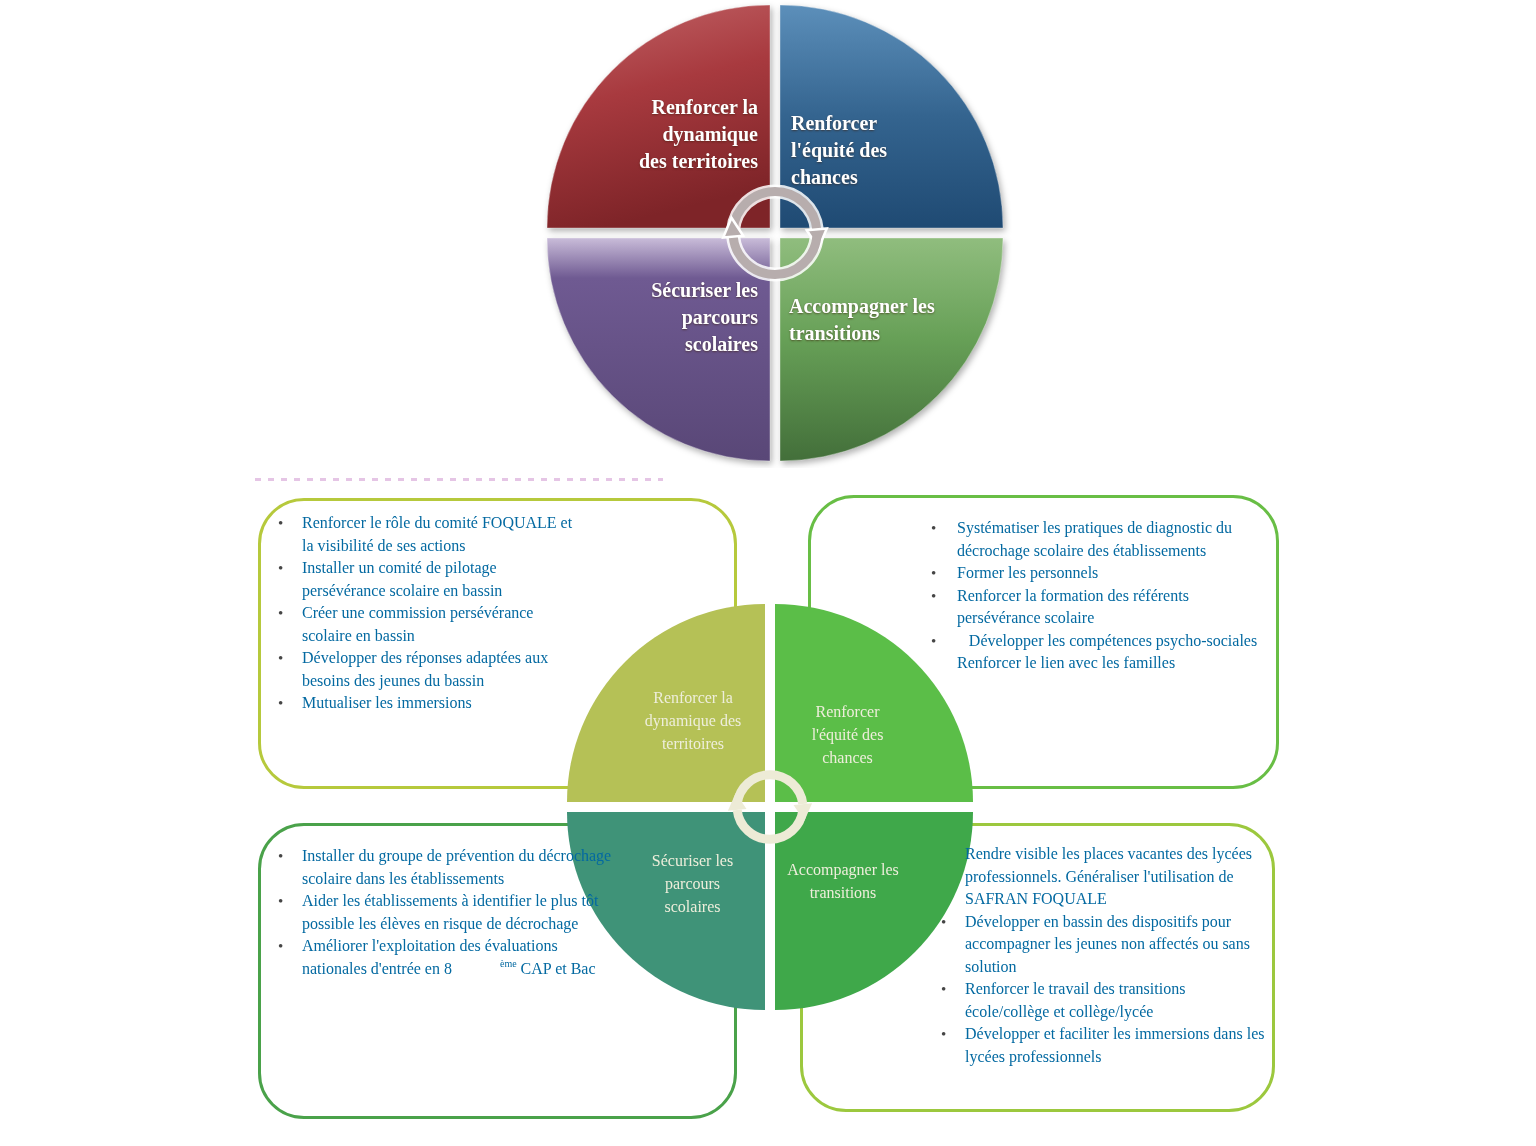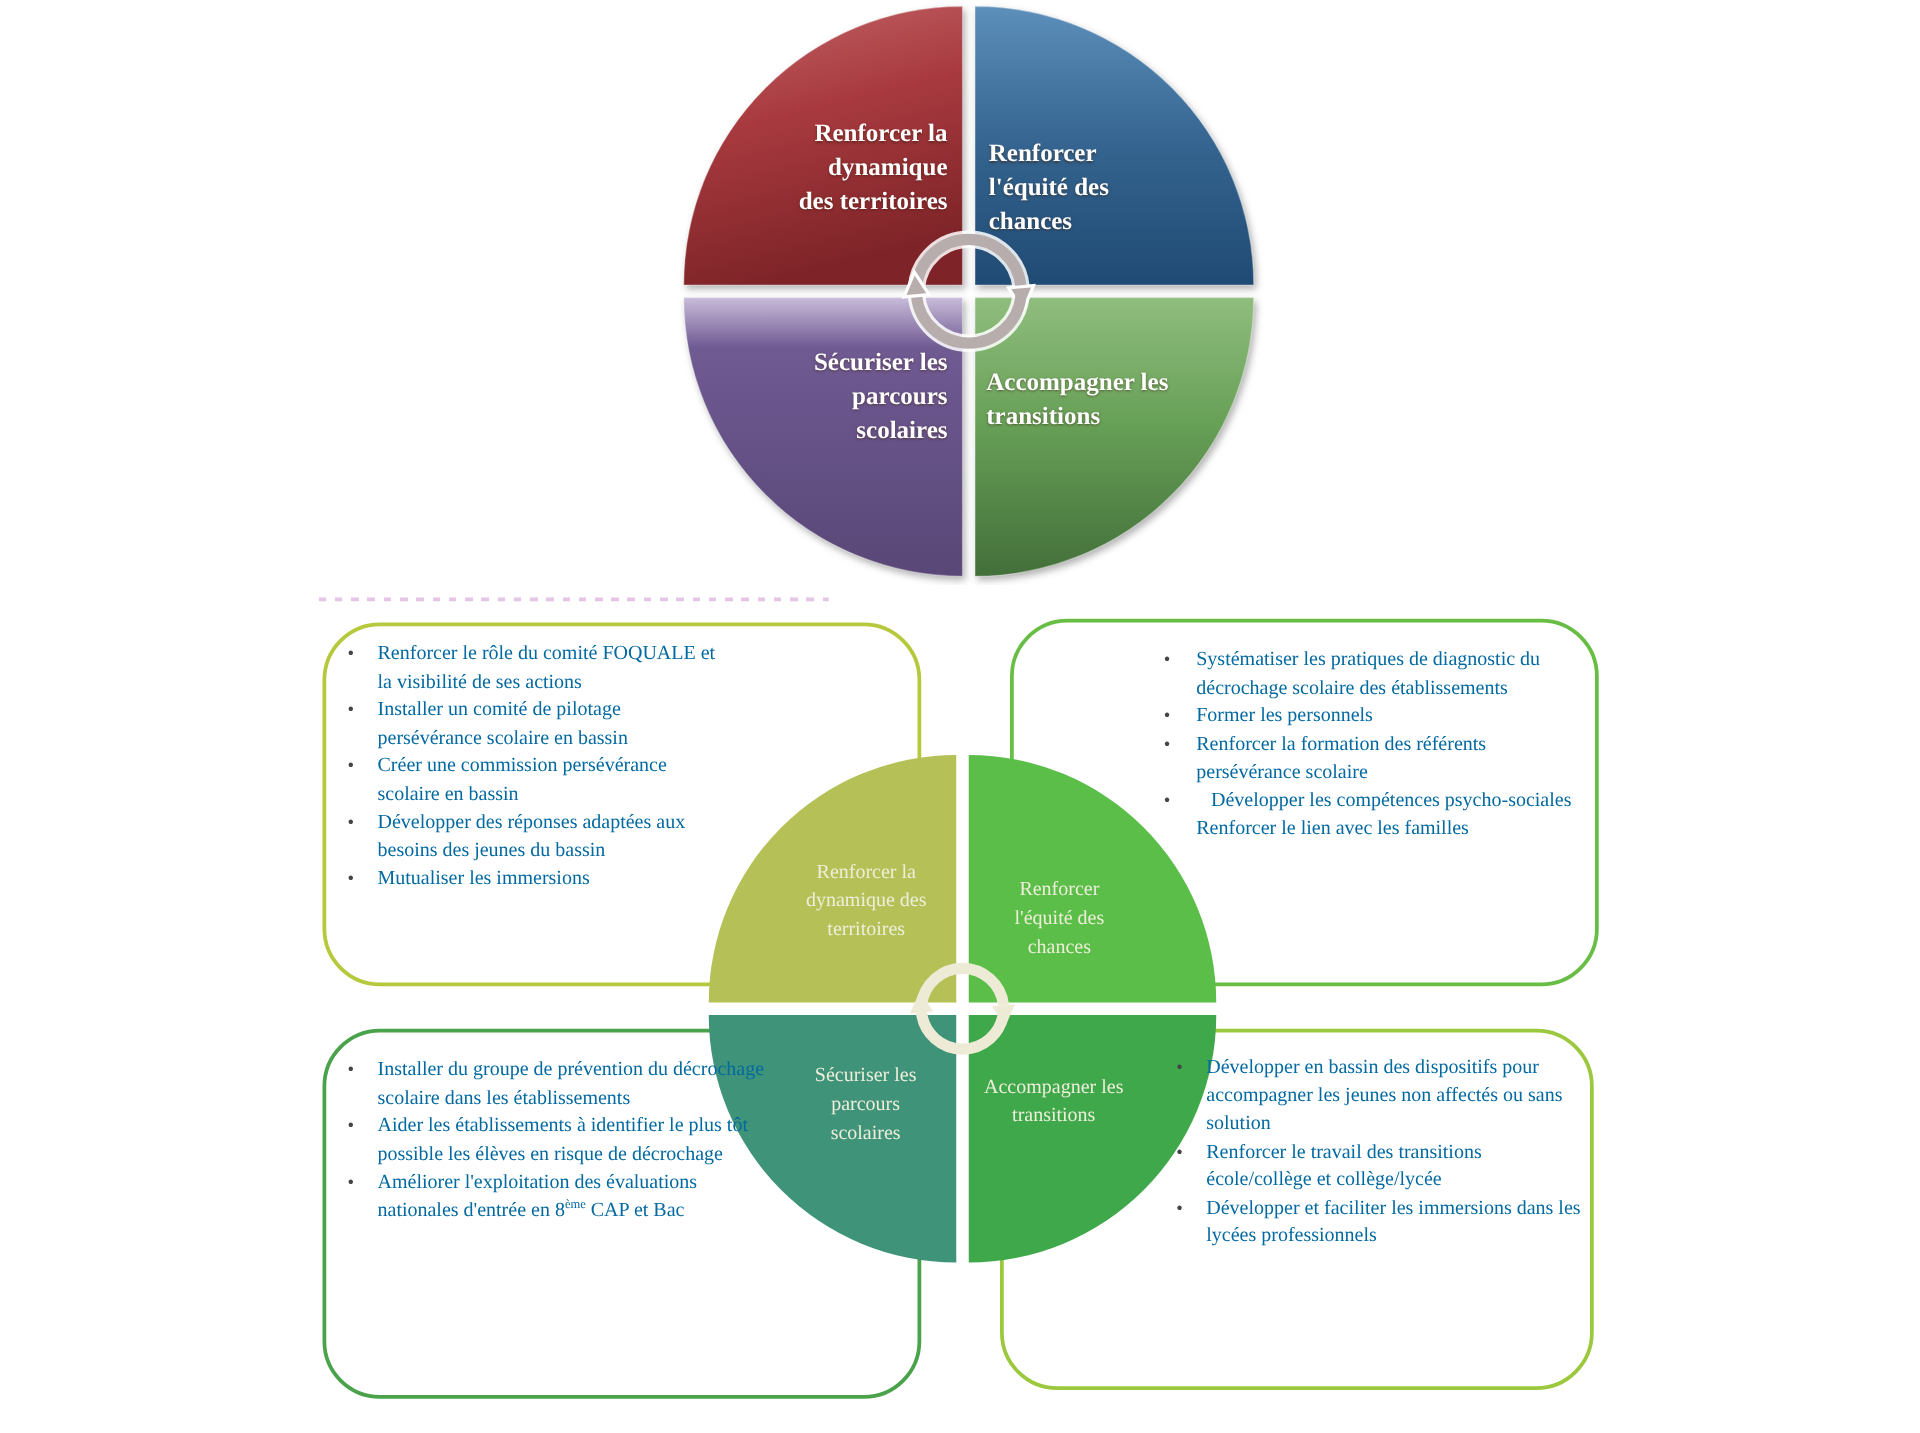--- a/index.html
+++ b/index.html
@@ -27,21 +27,21 @@
     position:absolute;background:#ffffff;border:3px solid #999;border-radius:46px;z-index:1;
   }
   .alist{
     position:absolute;z-index:3;color:#0369a1;font-size:16px;line-height:22.5px;
   }
   .item{position:relative;padding-left:30px;}
   .item::before{
     content:"\2022";position:absolute;left:6px;top:0;color:#454545;font-size:15px;
   }
   .item.no-bullet::before{content:"";}
-  .alist sup{font-size:10px;line-height:0;}
+  .alist sup{font-size:10px;line-height:0;margin-left:48px;}
   
   .cropped-line{
     position:absolute;left:255px;top:478px;width:408px;height:3px;z-index:1;
     background:repeating-linear-gradient(90deg,rgba(190,110,190,.40) 0 6px,rgba(255,255,255,0) 6px 13px);
   }
 </style>
 </head>
 <body>
 
 <div class="stage">
@@ -113,20 +113,21 @@
 
   <div class="alist" style="left:272px;top:845px;width:347px;">
     <div class="item">Installer du groupe de prévention du décrochage scolaire dans les établissements</div>
     <div class="item">Aider les établissements à identifier le plus tôt possible les élèves en risque de décrochage</div>
     <div class="item">
       <span>Améliorer l'exploitation des évaluations nationales d'entrée en 8</span><sup>ème</sup><span> CAP et Bac</span>
     </div>
   </div>
 
   <div class="alist" style="left:935px;top:843px;width:332px;">
+    <div class="item no-bullet">Rendre visible les places vacantes des lycées professionnels. Généraliser l'utilisation de SAFRAN FOQUALE</div>
     <div class="item">Développer en bassin des dispositifs pour accompagner les jeunes non affectés ou sans solution</div>
     <div class="item">Renforcer le travail des transitions école/collège et collège/lycée</div>
     <div class="item">Développer et faciliter les immersions dans les lycées professionnels</div>
   </div>
 
   <svg class="bottom-pie" viewBox="0 0 420 420">
     <path d="M 205 204 V 6 A 198 198 0 0 0 7 204 Z" fill="#b5c156"></path>
     <path d="M 215 204 V 6 A 198 198 0 0 1 413 204 Z" fill="#5bbe48"></path>
     <path d="M 205 214 H 7 A 198 198 0 0 0 205 412 Z" fill="#3f9378"></path>
     <path d="M 215 214 V 412 A 198 198 0 0 0 413 214 Z" fill="#3fa84a"></path>

